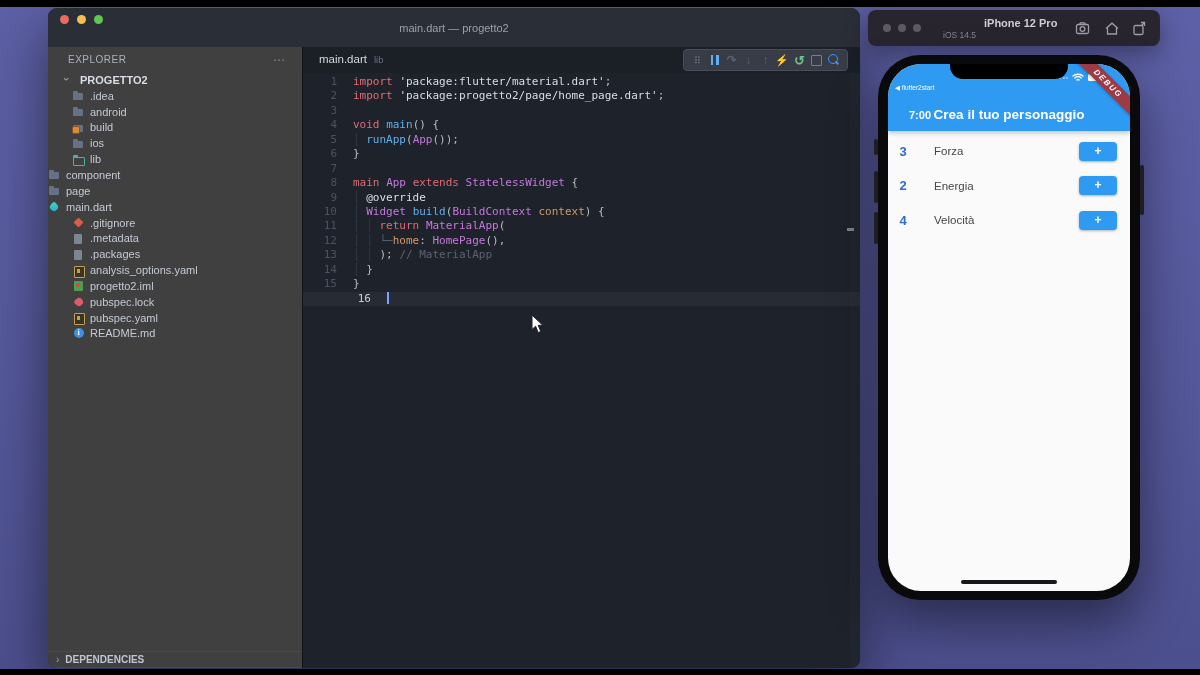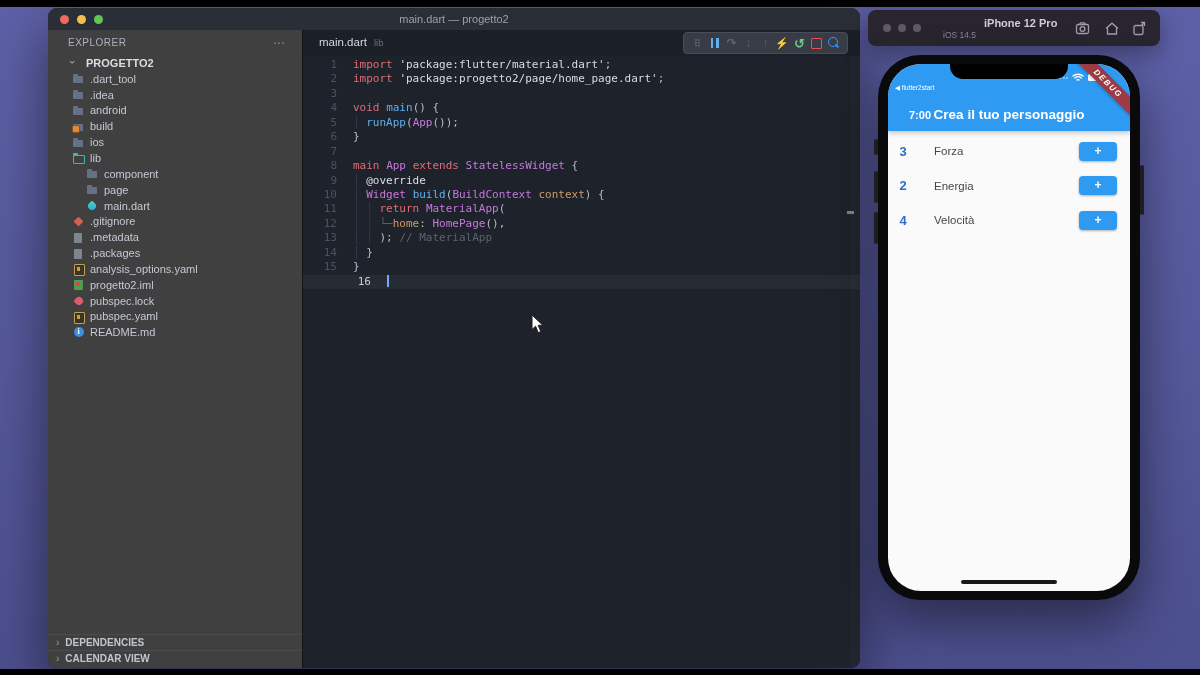--- a/index.html
+++ b/index.html
@@ -6,39 +6,39 @@
   html,body { width:1200px; height:675px; overflow:hidden; }
   body { background:#000; position:relative; font-family:"Liberation Sans",sans-serif; }
 
   .desktop { position:absolute; left:0; top:7px; width:1200px; height:662px;
     background:linear-gradient(180deg,#5d60a6 0%,#55589a 55%,#4c4f8d 100%); }
 
   
   .vscode { position:absolute; left:48px; top:8px; width:812px; height:660px;
     border-radius:9px; overflow:hidden; background:#1e222a;
     box-shadow:0 22px 55px rgba(0,0,0,.5); }
-  .titlebar { height:22px; background:#2a2e36; position:relative;
+  .titlebar { height:39px; background:#2a2e36; position:relative;
     display:flex; align-items:center; justify-content:center; }
   .lights { position:absolute; left:12px; top:7px; display:flex; gap:8px; }
   .light { width:9px; height:9px; border-radius:50%; }
   .light.red{background:#ed6a5e} .light.yellow{background:#f4bf4f} .light.green{background:#61c454}
   .win-title { font-size:11px; color:#9aa0ab; }
 
   .vs-body { display:flex; height:638px; }
 
   
   .sidebar { width:254px; background:#404040; position:relative; flex-shrink:0; }
   .side-header { height:25px; display:flex; align-items:center; padding:0 16px 0 20px;
     font-size:10px; letter-spacing:.5px; color:#aab2bf; }
   .side-header .more { margin-left:auto; color:#8a909a; font-size:12px; letter-spacing:1px; cursor:pointer; }
   .tree { position:absolute; top:25px; left:0; right:0; }
   .tree-item { height:15.85px; display:flex; align-items:center; font-size:11px;
     color:#c3c9d4; cursor:pointer; white-space:nowrap; }
   .tree-item.root { font-weight:bold; color:#d9dde4; }
-  .lvl0{padding-left:20px} .lvl1{padding-left:24px} .lvl2{padding-left:38px}
+  .lvl0{padding-left:14px} .lvl1{padding-left:24px} .lvl2{}
   .ticon { width:13px; height:12px; margin-right:5px; position:relative; display:inline-block; flex-shrink:0; }
 
   .icon-chevron-down::before{ content:"›"; position:absolute; left:3px; top:-1px; color:#aab2bf;
     font-size:11px; display:inline-block; transform:rotate(90deg); font-weight:normal;}
   .icon-folder::before{ content:""; position:absolute; left:1px; top:3.5px; width:10px; height:7px; background:#667086; border-radius:1px;}
   .icon-folder::after{ content:""; position:absolute; left:1px; top:1.5px; width:5px; height:3px; background:#667086; border-radius:1px;}
   .icon-folder-lock::before{ content:""; position:absolute; left:1px; top:3.5px; width:10px; height:7px; background:#667086; border-radius:1px;}
   .icon-folder-lock::after{ content:""; position:absolute; left:0px; top:5px; width:6px; height:6px; background:#d98a3a; border-radius:2px; border:1px solid #8a5420;}
   .icon-folder-open-teal::before{ content:""; position:absolute; left:1px; top:3.5px; width:10px; height:7px; border:1px solid #43b8a0; border-radius:1px;}
   .icon-folder-open-teal::after{ content:""; position:absolute; left:1px; top:1.5px; width:5px; height:3px; background:#43b8a0; border-radius:1px;}
@@ -163,24 +163,20 @@
   <div class="vs-body">
     <div class="sidebar">
       <div class="side-header">
         <span>EXPLORER</span>
         <span class="more">⋯</span>
       </div>
       <div class="tree" id="tree">
           <div class="tree-item lvl0 root">
             <span class="ticon icon-chevron-down"></span>
             <span>PROGETTO2</span>
-          </div>
-          <div class="tree-item lvl1">
-            <span class="ticon icon-folder"></span>
-            <span>.dart_tool</span>
           </div>
           <div class="tree-item lvl1">
             <span class="ticon icon-folder"></span>
             <span>.idea</span>
           </div>
           <div class="tree-item lvl1">
             <span class="ticon icon-folder"></span>
             <span>android</span>
           </div>
           <div class="tree-item lvl1">

